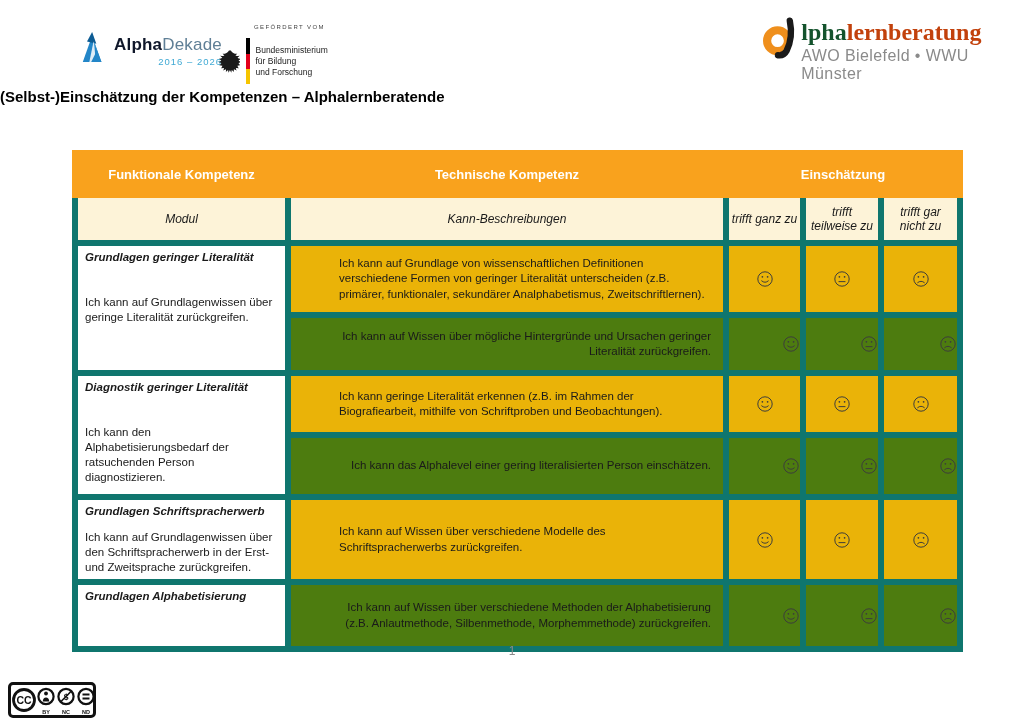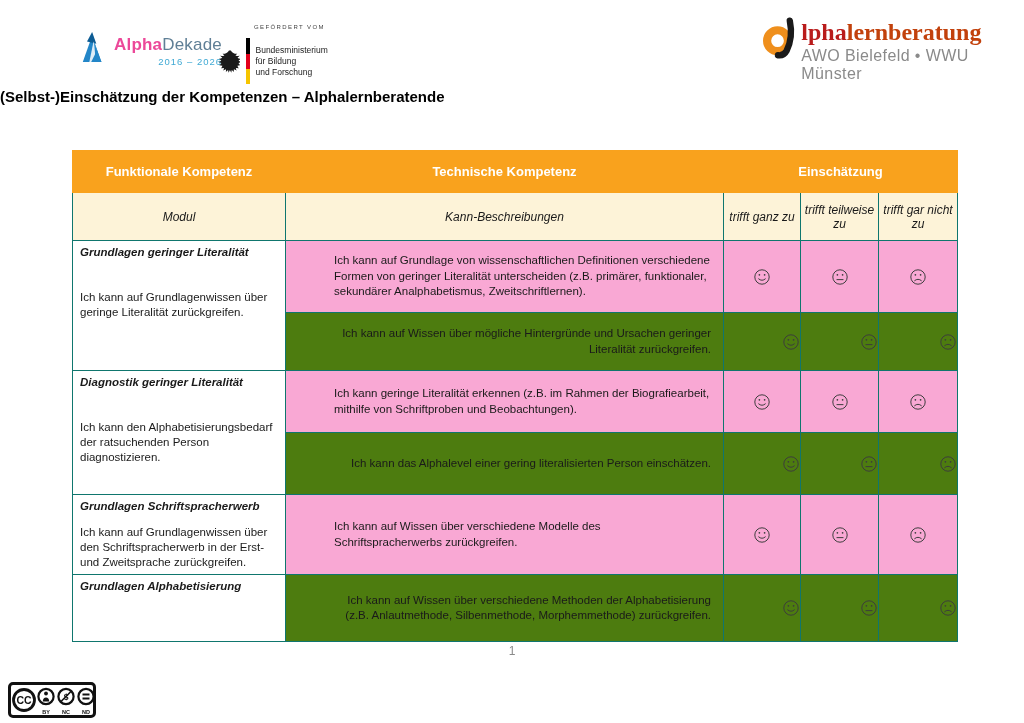--- a/index.html
+++ b/index.html
@@ -4,57 +4,57 @@
 <style>
   * { margin:0; padding:0; box-sizing:border-box; }
   html,body { background:#ffffff; }
   body { font-family:"Liberation Sans", sans-serif; color:#1a1a1a; }
   .page { position:relative; width:1024px; height:723px; background:#fff; overflow:hidden; }
 
   
   .alphadekade { position:absolute; left:80px; top:29px; display:flex; align-items:flex-start; gap:6px; }
   .alphadekade .txt { display:flex; flex-direction:column; align-items:flex-end; margin-top:6px; }
   .ad-name { font-size:17px; letter-spacing:.2px; }
-  .ad-name .p1 { font-weight:bold; color:#ec4899; }
+  .ad-name .p1 { font-weight:bold; color:#0f172a; }
   .ad-name .p2 { color:#5f7f96; }
   .ad-years { font-size:9.5px; color:#3fa9d4; letter-spacing:1px; margin-top:1px;margin-left:11px; }
 
   .bmbf { position:absolute; left:218px; top:24px; }
   .bmbf .funded { font-size:6px; color:#444; letter-spacing:1.4px; margin-bottom:8px; margin-left:36px; }
   .bmbf .row { display:flex; align-items:center; gap:6px; }
   .flag-stripe { width:3.5px; height:46px;
     background:linear-gradient(to bottom, #000 0 34%, #e2001a 34% 67%, #f6c500 67% 100%); }
   .bmbf .ministry { font-size:8.5px; line-height:11px; color:#222; }
 
   .alpha-logo { position:absolute; left:763px; top:16px; display:flex; align-items:flex-start; gap:2px; }
   .alpha-logo .txt { margin-top:4px; }
   .al-word { font-family:"Liberation Serif", serif; font-weight:bold; font-size:24px; line-height:24px; }
-  .al-word .p1 { color:#b91c1c; }
+  .al-word .p1 { color:#14532d; }
   .al-word .p2 { color:#c2410c;font-family:Liberation Serif, serif; }
   .al-sub { font-size:16px; color:#8a8a8a; letter-spacing:.4px; margin-top:3px; }
 
   
   .doc-title { position:absolute; top:88px; left:0; width:100%; text-align:left;
     font-size:15px; font-weight:bold; color:#000; }
 
   
   .comp-table { position:absolute; left:72px; top:150px; width:885px;
     border-collapse:collapse; table-layout:fixed; }
-  .comp-table td, .comp-table th { border:1px solid #0f766e; overflow:hidden; }
+  .comp-table td, .comp-table th { border:6px solid #0f766e; overflow:hidden; }
   .comp-table th.main { background:#f9a21d; color:#fff; font-weight:bold; font-size:13px;
     border-color:#f9a21d; height:42px; text-align:center; }
   .sub td { background:#fdf3d8; font-style:italic; font-size:12px; text-align:center;
     vertical-align:middle; height:48px; line-height:14px; padding:2px; }
   .mod { background:#fff; vertical-align:top; padding:4px 8px 4px 7px; font-size:11.5px; line-height:15px; }
   .mod-title { font-weight:bold; font-style:italic; }
   .mod-goal { margin-top:30px; }
   .desc { font-size:11.5px; line-height:15.5px; vertical-align:middle;
     padding:4px 12px 4px 48px; }
   .rate { text-align:center; vertical-align:middle; }
-  .shade-white { background:#f9a8d4; }
+  .shade-white { background:#eab308; }
   .shade-cream { background:#4d7c0f;text-align:right; }
 
   .sm { width:18px; height:18px; display:inline-block; vertical-align:middle; }
   .sm .f { fill:none; stroke:#3c3c3c; stroke-width:1.1; }
   .sm .d { fill:#3c3c3c; }
   .sm .m { fill:none; stroke:#3c3c3c; stroke-width:1.1; stroke-linecap:round; }
 
   
   .page-number { position:absolute; top:644px; left:0; width:100%; text-align:center;
     font-size:12px; color:#8a8a8a; }

